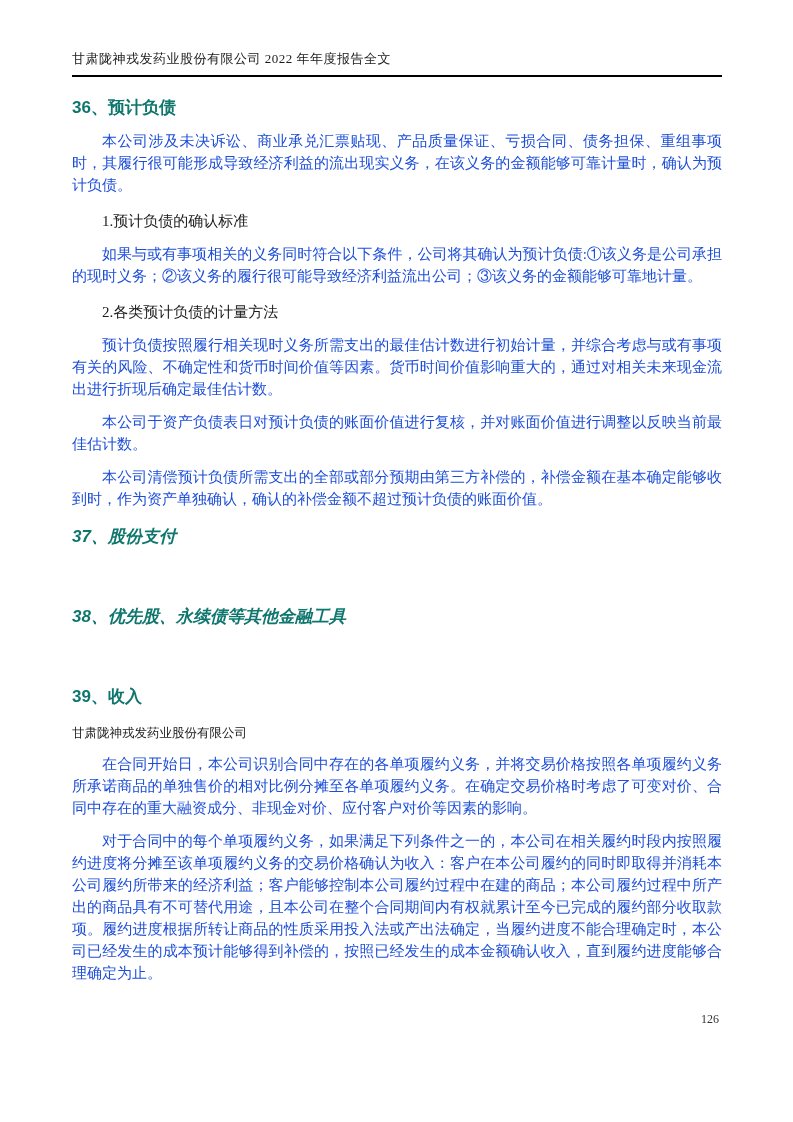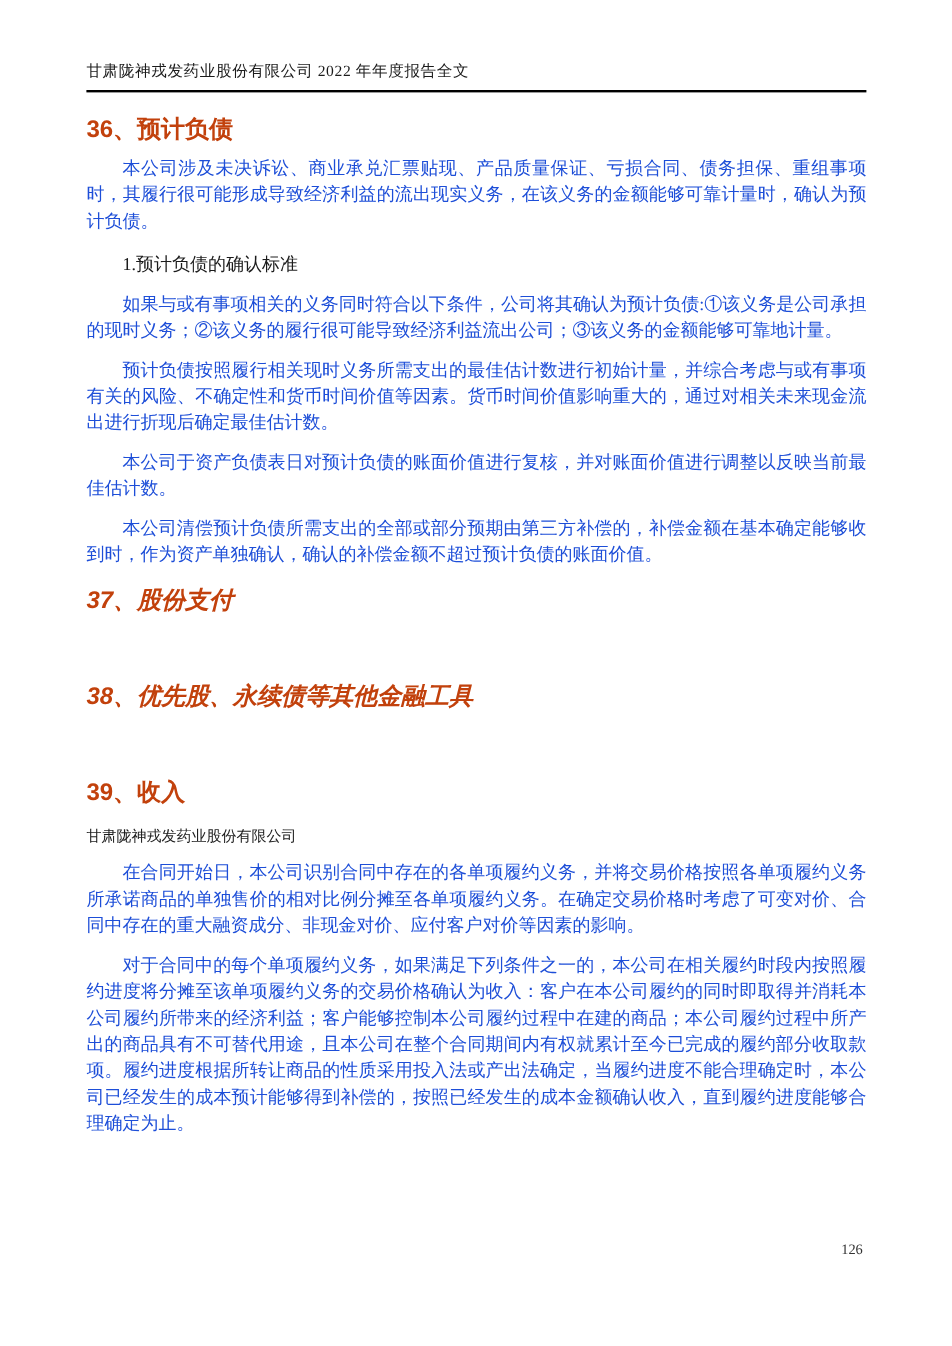--- a/index.html
+++ b/index.html
@@ -29,22 +29,22 @@
   .doc-header .header-title {
     display: block;
     text-align: left;
     font-size: 13px;
     color: #1b1b1b;
     letter-spacing: 0.5px;
   }
   .section-heading {
     font-family: "Liberation Sans", "DejaVu Sans", sans-serif;
     font-weight: bold;
-    font-size: 20px;
-    color: #c2410c;
+    font-size: 17px;
+    color: #0f766e;
     margin: 20px 0 4px 0;
     line-height: 22px;
   }
   .section-heading.big-gap {
     margin: 16px 0 58px 0;
     font-style: italic;
   }
   .body-para {
     font-size: 15px;
     line-height: 22px;
@@ -63,40 +63,41 @@
   .sub-policy-label {
     font-size: 12.5px;
     line-height: 18px;
     margin: 16px 0 6px 0;
     text-indent: 0;
     color: #1b1b1b;
   }
   .page-number {
     position: absolute;
     right: 74px;
-    top: 1034px;
+    top: 1012px;
     font-size: 12px;
     color: #333333;
   }
 </style>
 </head>
 <body>
 
 <div class="page">
   <div class="content">
 
     <div class="doc-header">
       <span class="header-title">甘肃陇神戎发药业股份有限公司 2022 年年度报告全文</span>
     </div>
 
     <div>
       <div class="section-heading">36、预计负债</div>
       <p class="body-para">本公司涉及未决诉讼、商业承兑汇票贴现、产品质量保证、亏损合同、债务担保、重组事项时，其履行很可能形成导致经济利益的流出现实义务，在该义务的金额能够可靠计量时，确认为预计负债。</p>
       <p class="list-line">1.预计负债的确认标准</p>
       <p class="body-para">如果与或有事项相关的义务同时符合以下条件，公司将其确认为预计负债:①该义务是公司承担的现时义务；②该义务的履行很可能导致经济利益流出公司；③该义务的金额能够可靠地计量。</p>
+      <p class="list-line">2.各类预计负债的计量方法</p>
       <p class="body-para">预计负债按照履行相关现时义务所需支出的最佳估计数进行初始计量，并综合考虑与或有事项有关的风险、不确定性和货币时间价值等因素。货币时间价值影响重大的，通过对相关未来现金流出进行折现后确定最佳估计数。</p>
       <p class="body-para">本公司于资产负债表日对预计负债的账面价值进行复核，并对账面价值进行调整以反映当前最佳估计数。</p>
       <p class="body-para">本公司清偿预计负债所需支出的全部或部分预期由第三方补偿的，补偿金额在基本确定能够收到时，作为资产单独确认，确认的补偿金额不超过预计负债的账面价值。</p>
     </div>
 
     <div>
       <div class="section-heading big-gap">37、股份支付</div>
     </div>
 
     <div>

